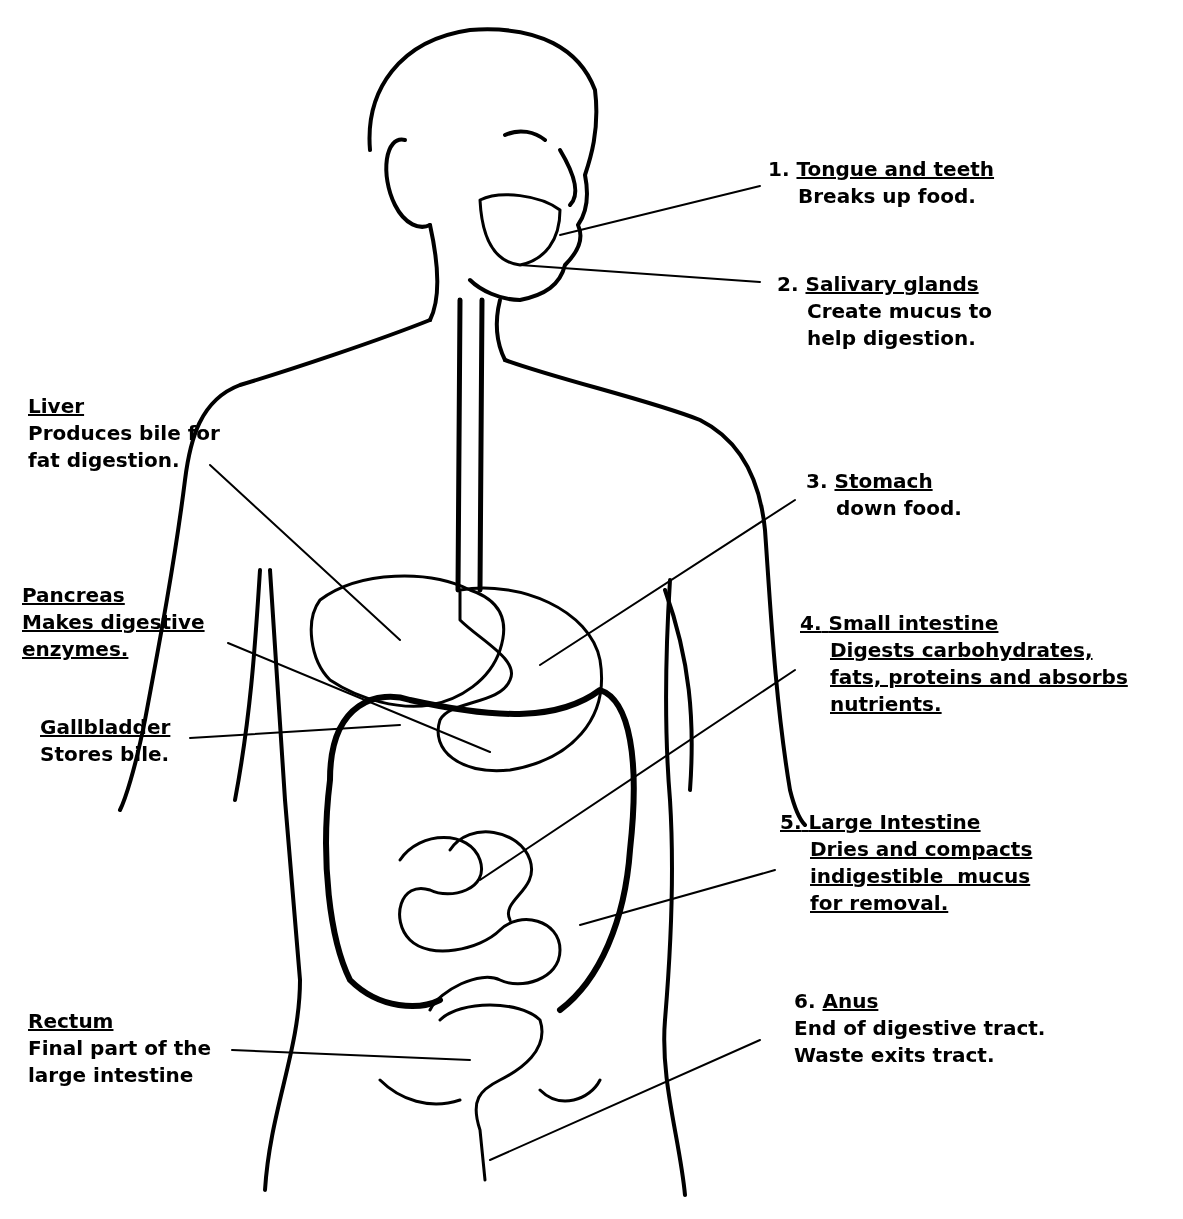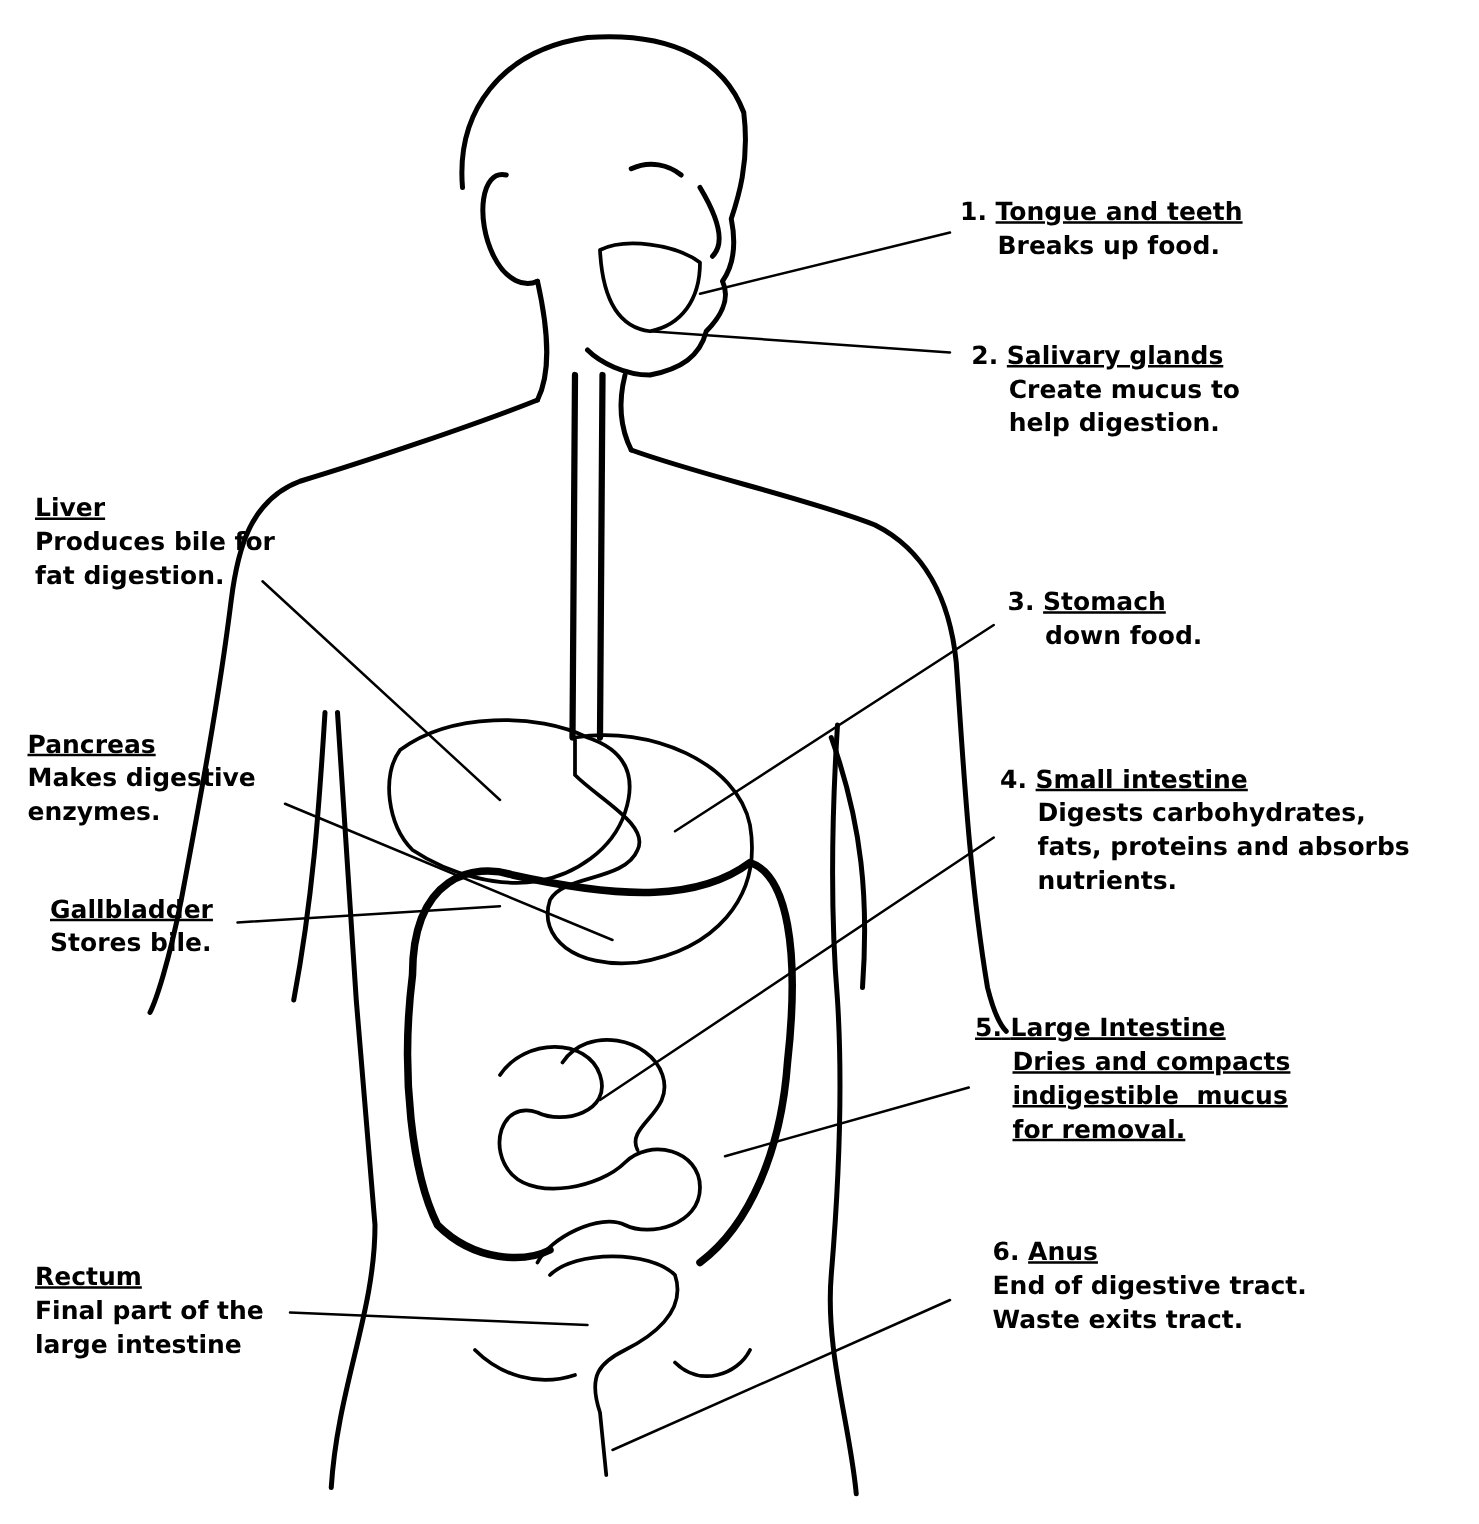--- a/index.html
+++ b/index.html
@@ -71,21 +71,21 @@
   <span class="desc indent">Create mucus to</span>
   <span class="desc indent">help digestion.</span>
 </div>
 
 <div class="label" style="left:806px; top:468px;">
   <span>3.</span>
   <span class="title">Stomach</span>
   <span class="desc indent">down food.</span>
 </div>
 
-<div class="label" style="left:800px; top:610px;">
+<div class="label" style="left:800px; top:610px;text-decoration:underline;">
   <span>4.</span>
   <span class="title">Small intestine</span>
   <span class="desc indent">Digests carbohydrates,</span>
   <span class="desc indent">fats, proteins and absorbs</span>
   <span class="desc indent">nutrients.</span>
 </div>
 
 <div class="label" style="left:780px; top:809px;text-decoration:underline;">
   <span>5.</span>
   <span class="title">Large Intestine</span>
@@ -100,21 +100,21 @@
   <span class="desc">End of digestive tract.</span>
   <span class="desc">Waste exits tract.</span>
 </div>
 
 <div class="label" style="left:28px; top:393px;">
   <span class="title">Liver</span>
   <span class="desc">Produces bile for</span>
   <span class="desc">fat digestion.</span>
 </div>
 
-<div class="label" style="left:22px; top:582px;">
+<div class="label" style="left:22px; top:582px;text-decoration:underline;">
   <span class="title">Pancreas</span>
   <span class="desc">Makes digestive</span>
   <span class="desc">enzymes.</span>
 </div>
 
 <div class="label" style="left:28px; top:714px;margin-left:12px;">
   <span class="title">Gallbladder</span>
   <span class="desc">Stores bile.</span>
 </div>
 

